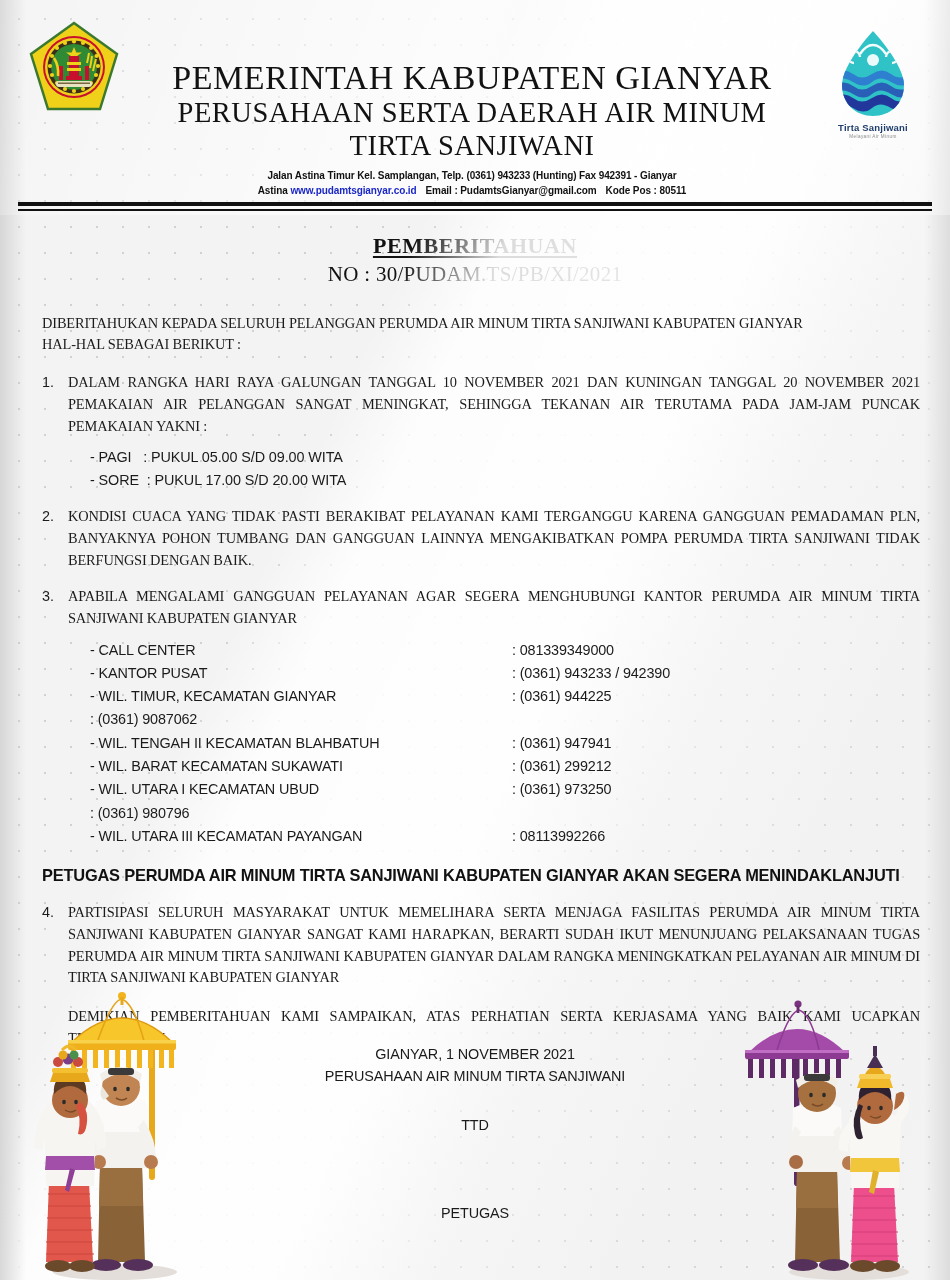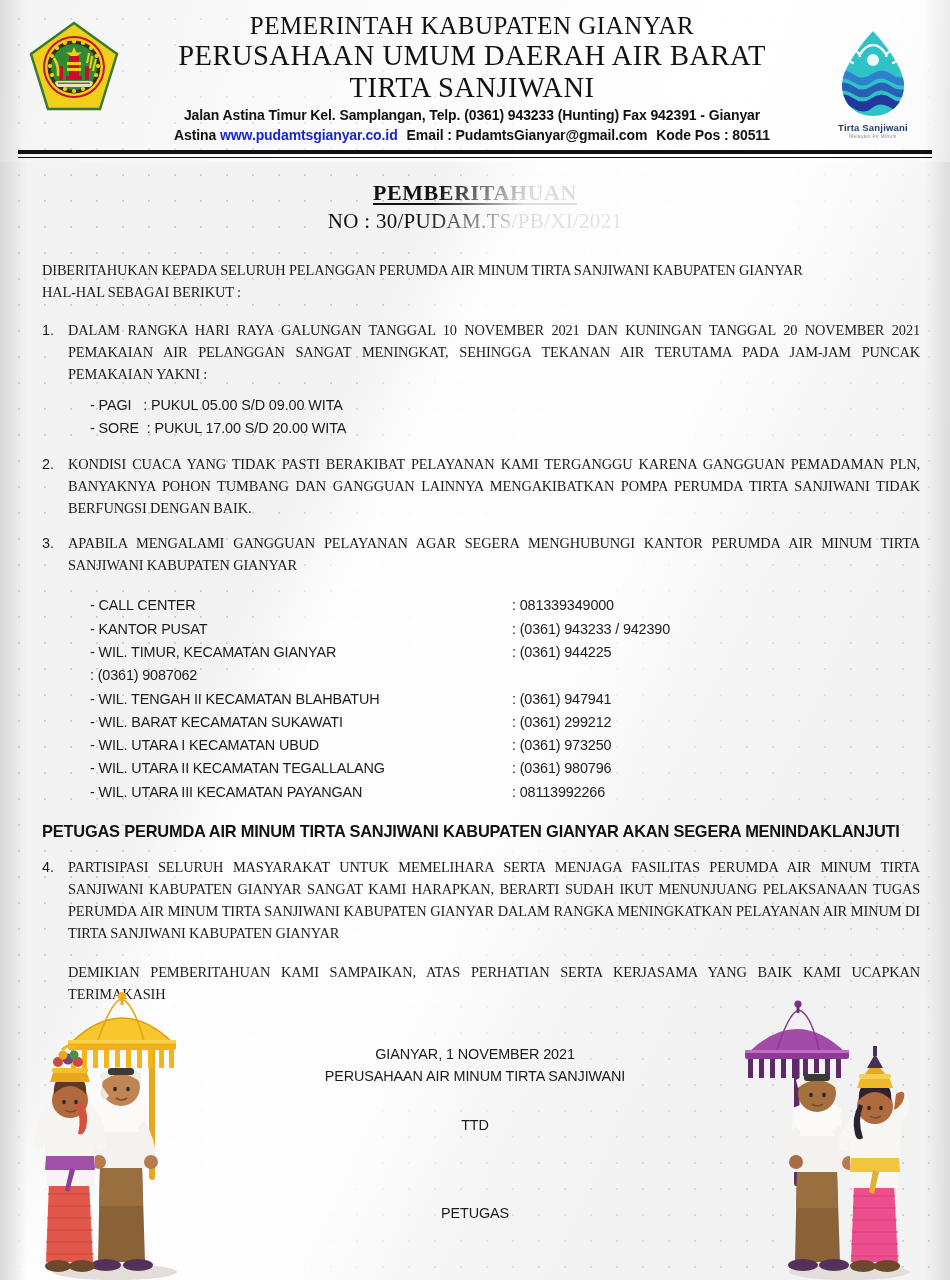--- a/index.html
+++ b/index.html
@@ -72,27 +72,27 @@
   .logo-right { width: 118px; flex: 0 0 118px; display:flex; flex-direction:column; align-items:center; padding-top: 16px;}
   .kop-center { flex: 1 1 auto; text-align: center; padding: 0 4px; }
 
   .kop-line1, .kop-line2, .kop-line3 {
     font-family: "Liberation Serif", serif;
     font-weight: 400;
     color: #121212;
     letter-spacing: .5px;
     line-height: 1.13;
   }
-  .kop-line1 { font-size: 25px; }
+  .kop-line1 { font-size: 34px; margin-top: 47px; }
   .kop-line2 { font-size: 28.5px; }
   .kop-line3 { font-size: 28.5px; }
 
   .kop-addr {
-    margin-top: 0;
-    font-size: 14px;
+    margin-top: 7px;
+    font-size: 10px;
     font-weight: bold;
     color: #111;
     letter-spacing: -0.1px;
     line-height: 1.48;
   }
   .kop-addr .url { color: #1a27c8; }
   .kop-addr .gap { display:inline-block; width:9px; }
 
   .logo-right .brandname {
     font-size: 9.5px;
@@ -150,21 +150,21 @@
   .numitem {
     display: flex;
     gap: 9px;
     margin-top: 14px;
   }
   .numitem .num { flex: 0 0 auto; width: 17px; font-size: 14.4px; line-height:1.52;}
   .numitem .content { flex: 1 1 auto; }
 
   .subpara { margin-top: 13px; }
 
-  .kv-list { margin-top: 17px; margin-left: 22px; }
+  .kv-list { margin-top: 9px; margin-left: 22px; }
   .kv-row {
     display: flex;
     font-size: 14.4px;
     line-height: 1.62;
     letter-spacing: -0.15px;
   }
   .kv-row .kv-label { flex: 0 0 422px; white-space: nowrap; }
   .kv-row .kv-value { flex: 1 1 auto; white-space: nowrap; }
 
   .time-list { margin-top: 8px; margin-left: 22px; }
@@ -250,21 +250,21 @@
           <rect x="57" y="46" width="4" height="14" fill="#c8102e"></rect>
           <path d="M26 38 q5 8 4 18" stroke="#f0d11a" stroke-width="2.6" fill="none"></path>
           <path d="M64 36 q-1 7 -2 12 M68 39 q-2 7 -3 12 M61 33 q-1 6 -2 10" stroke="#f0d11a" stroke-width="2" fill="none"></path>
           <rect x="28" y="61" width="36" height="6" rx="3" fill="#e8e2c0"></rect>
           <rect x="30" y="62.6" width="32" height="1.2" fill="#5a4a20"></rect>
         </svg>
       </div>
 
       <div class="kop-center">
         <div class="kop-line1">PEMERINTAH KABUPATEN GIANYAR</div>
-        <div class="kop-line2">PERUSAHAAN UMUM DAERAH AIR BARAT</div>
+        <div class="kop-line2">PERUSAHAAN SERTA DAERAH AIR MINUM</div>
         <div class="kop-line3">TIRTA SANJIWANI</div>
         <div class="kop-addr">
           <div>Jalan Astina Timur Kel. Samplangan, Telp. (0361) 943233 (Hunting) Fax 942391 - Gianyar</div>
           <div>
             <span>Astina</span>
             <span class="url">www.pudamtsgianyar.co.id</span><span class="gap"></span><span>Email : PudamtsGianyar@gmail.com</span><span class="gap"></span><span>Kode Pos : 80511</span>
           </div>
         </div>
       </div>
 
@@ -357,21 +357,20 @@
           </div>
           <div class="kv-row">
             <div class="kv-label">- WIL. BARAT KECAMATAN SUKAWATI</div>
             <div class="kv-value">: (0361) 299212</div>
           </div>
           <div class="kv-row">
             <div class="kv-label">- WIL. UTARA I KECAMATAN UBUD</div>
             <div class="kv-value">: (0361) 973250</div>
           </div>
           <div class="kv-row">
-            <div class="kv-label">- WIL. UTARA II KECAMATAN TEGALLALANG</div>
             <div class="kv-value">: (0361) 980796</div>
           </div>
           <div class="kv-row">
             <div class="kv-label">- WIL. UTARA III KECAMATAN PAYANGAN</div>
             <div class="kv-value">: 08113992266</div>
           </div>
         </div>
       </div>
     </div>
 

